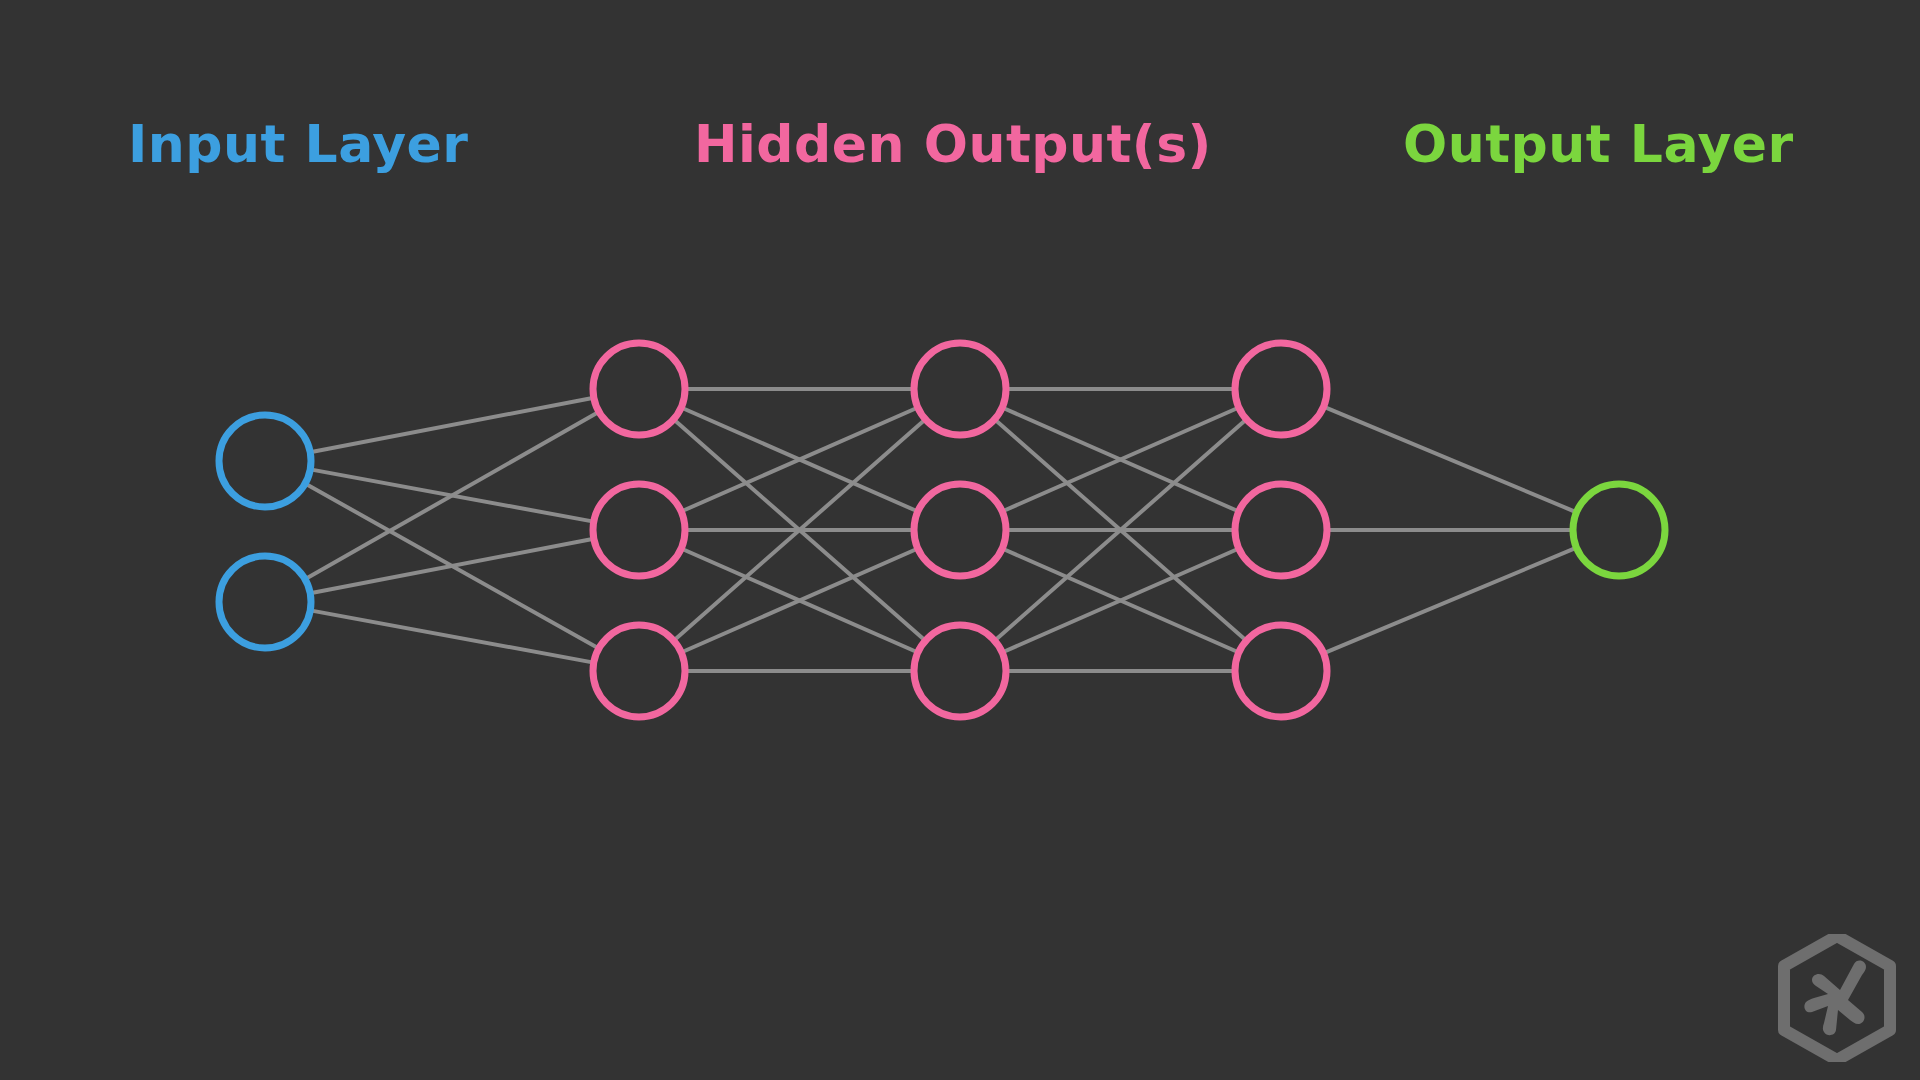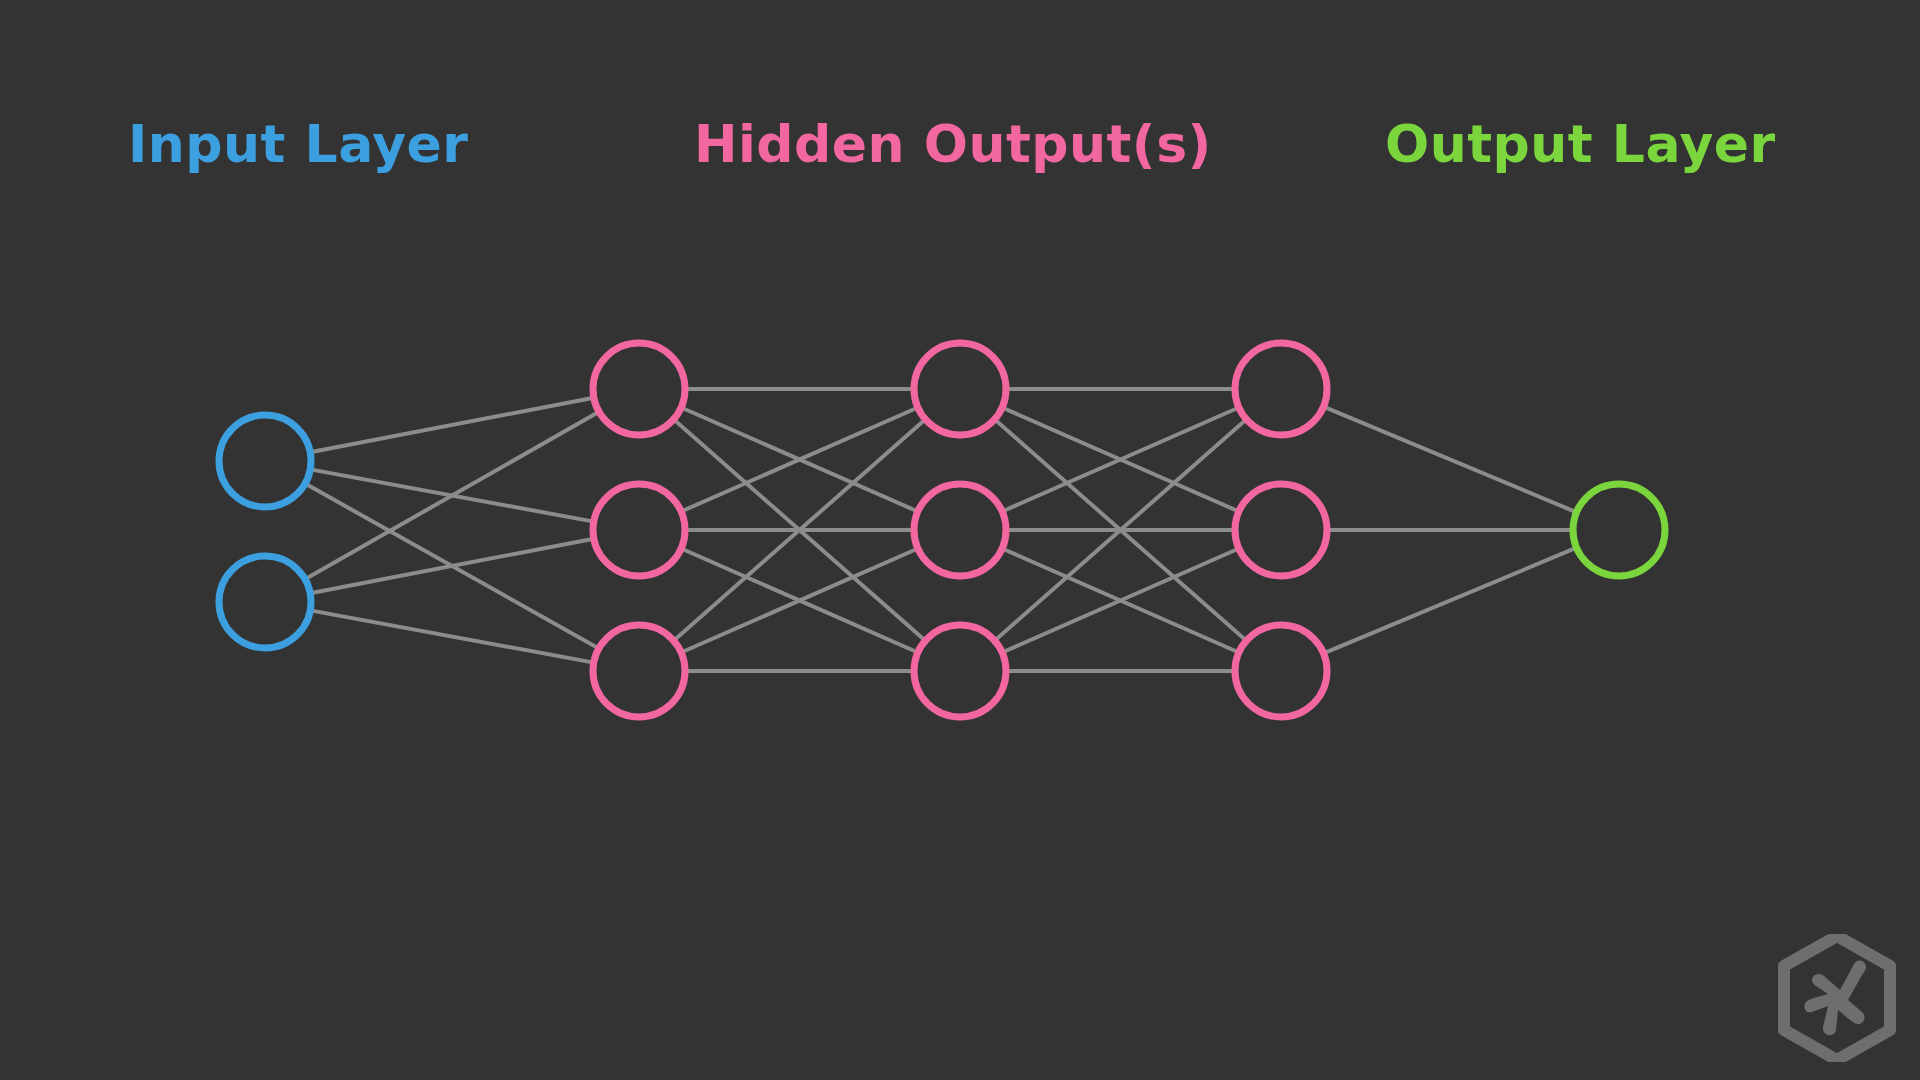--- a/index.html
+++ b/index.html
@@ -99,21 +99,21 @@
         <circle cx="1281" cy="530" r="46" fill="#333333" stroke="#F2679F" stroke-width="7"></circle>
         <circle cx="1281" cy="671" r="46" fill="#333333" stroke="#F2679F" stroke-width="7"></circle>
         <circle cx="1619" cy="530" r="46" fill="#333333" stroke="#7BD63E" stroke-width="7"></circle>
       </g>
   </svg>
 
   <div class="layer-label" id="label-input" style="color: rgb(60, 159, 224);">Input Layer</div>
 
   <div class="layer-label" id="label-hidden" style="color: rgb(242, 103, 159);">Hidden Output(s)</div>
 
-  <div class="layer-label" id="label-output" style="color: rgb(123, 214, 62);">Output Layer</div>
+  <div class="layer-label" id="label-output" style="color: rgb(123, 214, 62); margin-left: 18px;">Output Layer</div>
 
   <svg id="watermark" viewBox="0 0 118 128">
     <path id="wm-hex" d="M59 2 L112 32 L112 96 L59 126 L6 96 L6 32 Z" stroke-linejoin="round" stroke-width="12" fill="none" stroke="#6E6E6E"></path>
     <g id="wm-glyph">
       <path d="M34 46 C34 40 42 38 46 42 L62 56 L76 30 C79 24 88 26 88 33 C88 36 86 38 84 41 L70 66
                L84 78 C89 82 86 90 80 90 C77 90 75 88 72 86 L60 76 L58 96 C57 102 49 103 46 98
                C44 95 45 92 46 89 L50 72 L34 78 C28 80 24 73 28 68 C30 66 33 65 36 64 L50 60 L38 52
                C35 50 34 48 34 46 Z" fill="#6E6E6E"></path>
     </g>
   </svg>

